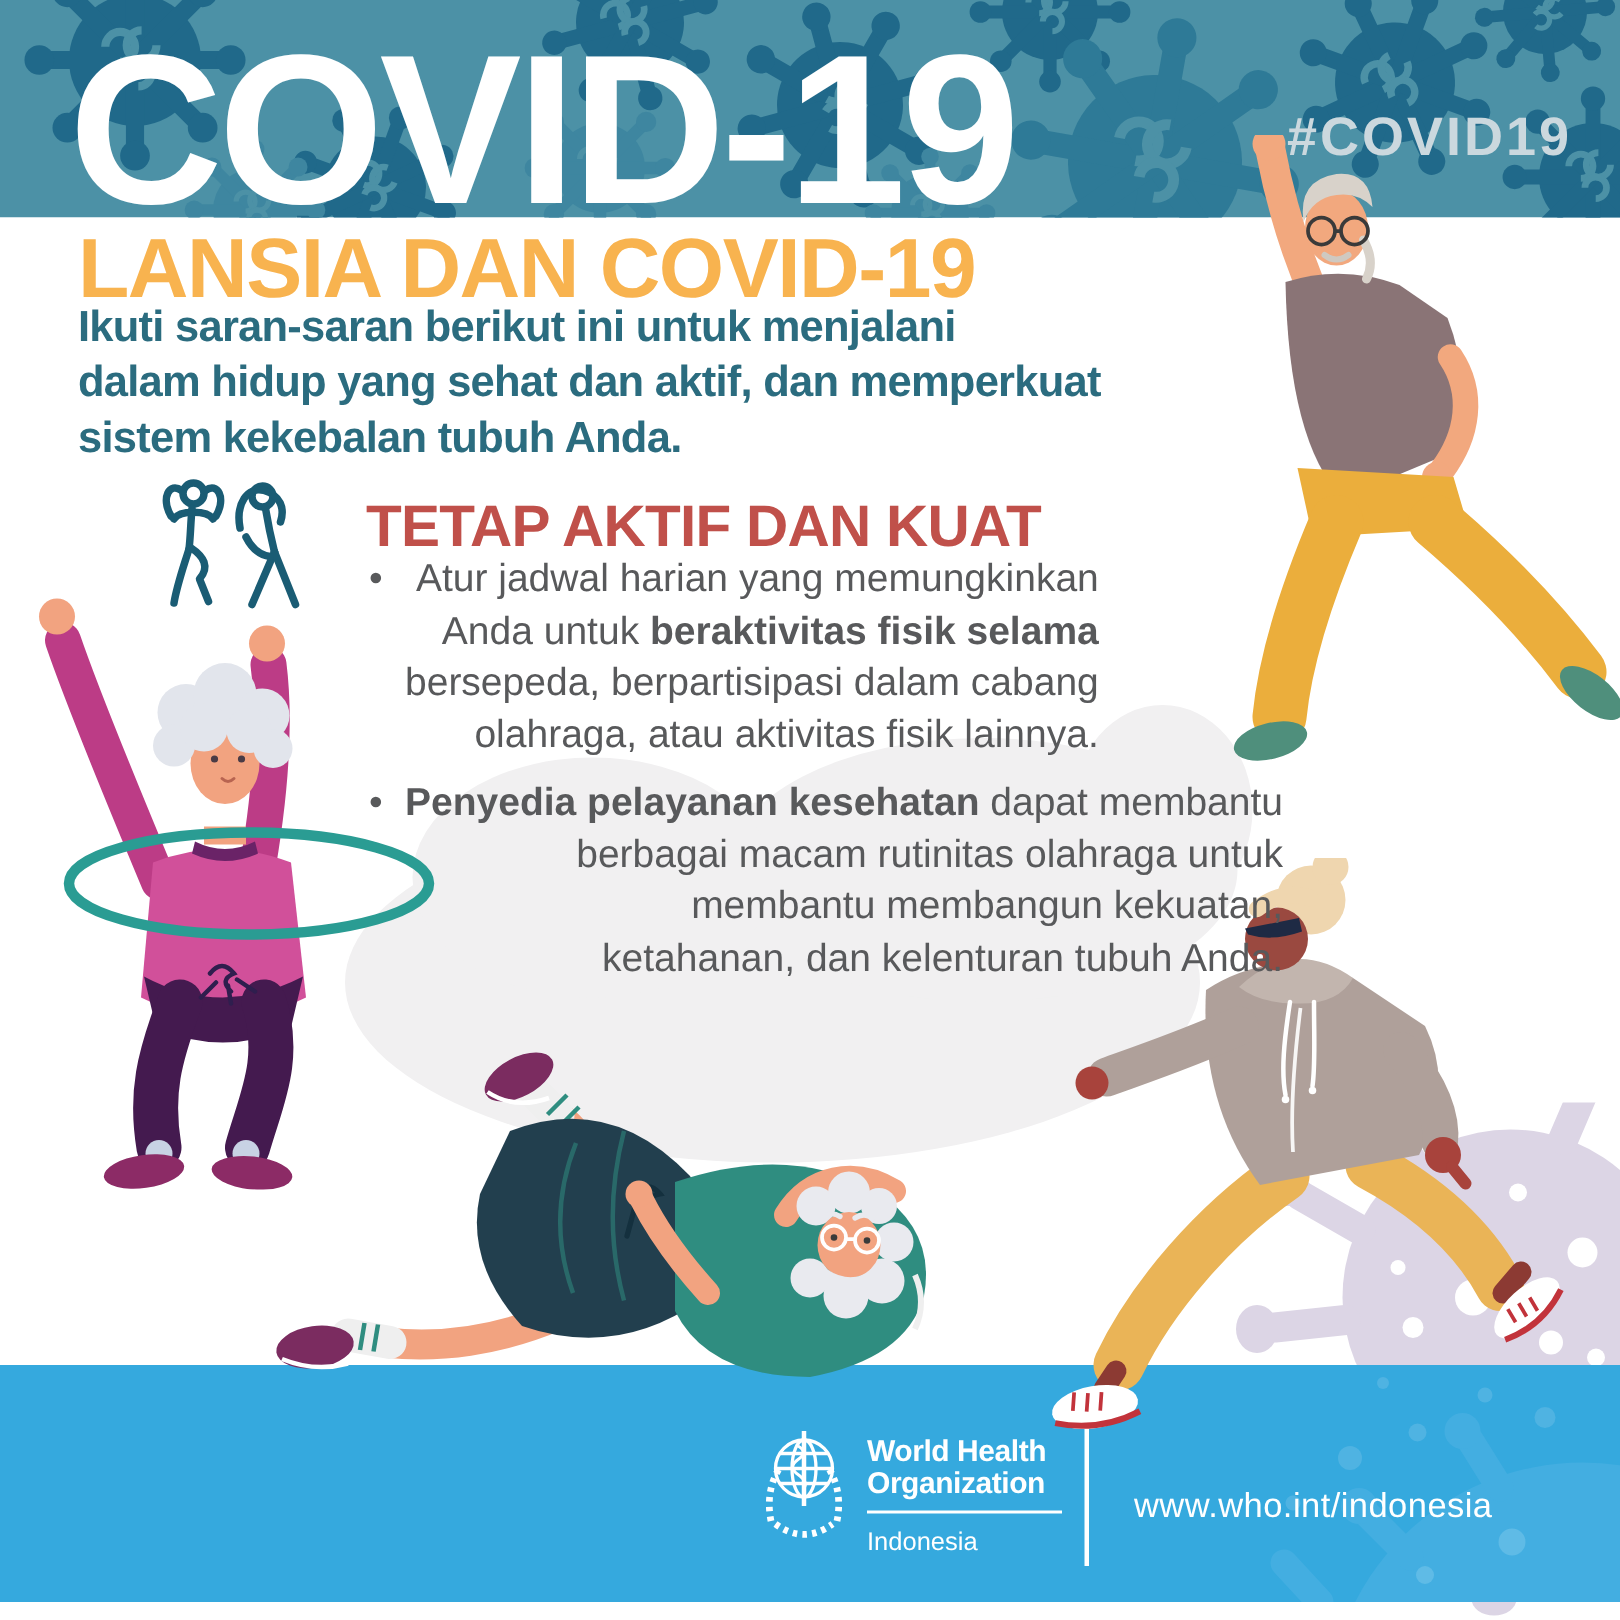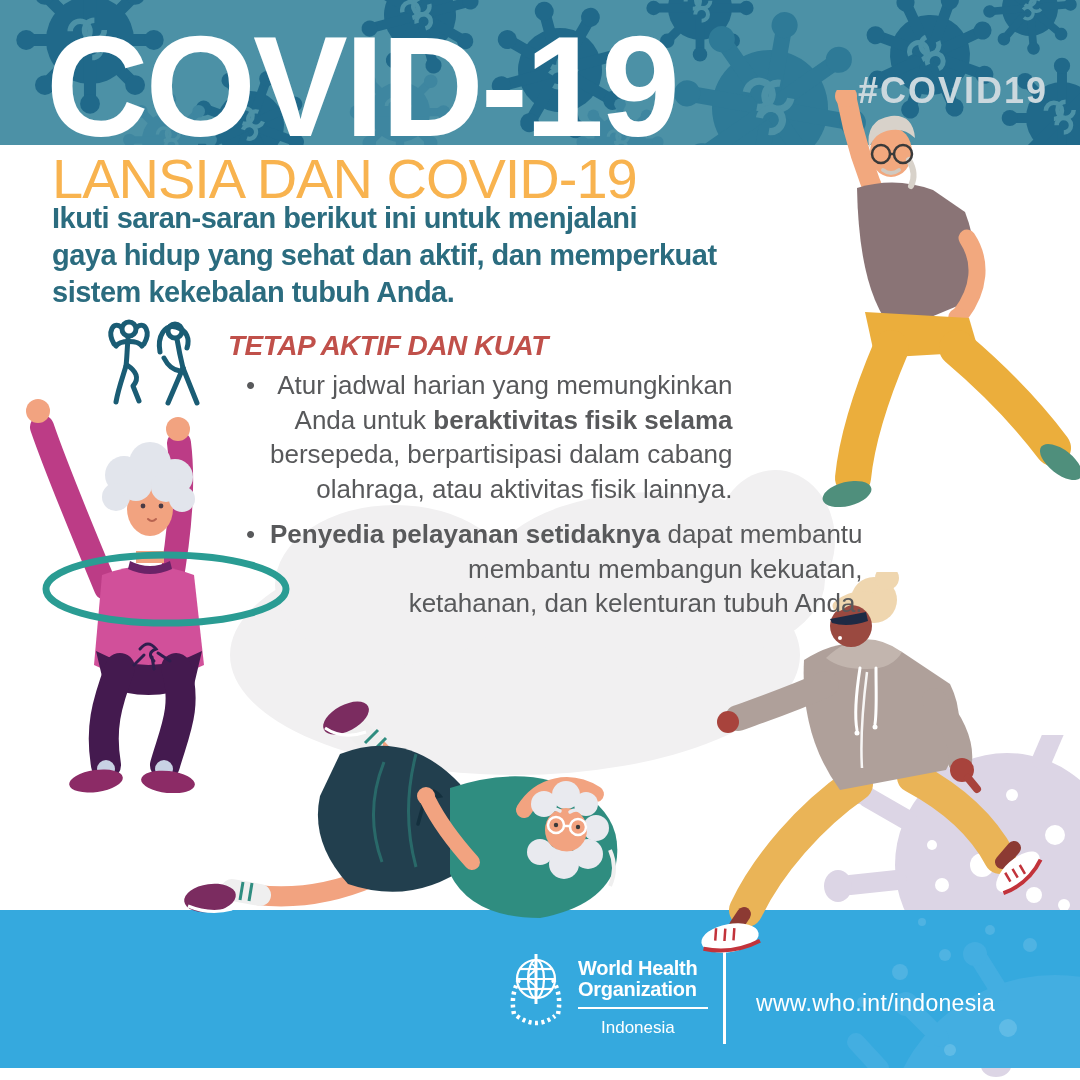--- a/index.html
+++ b/index.html
@@ -14,39 +14,39 @@
     left:46px;top:16px;z-index:4;color:var(--title-color);
     font-size:142px;font-weight:bold;letter-spacing:-3px;line-height:1;white-space:nowrap;text-align:center;
   }
   .hashtag{
     left:858px;top:70px;z-index:4;color:var(--hashtag-color);
     font-size:36px;font-weight:bold;letter-spacing:2px;white-space:nowrap;
   }
   
   .lansia{
     left:52px;top:146px;z-index:4;color:var(--heading-orange);
-    font-size:56px;font-weight:normal;letter-spacing:-1px;white-space:nowrap;
+    font-size:56px;font-weight:bold;letter-spacing:-1px;white-space:nowrap;
   }
   .intro{left:52px;top:200px;z-index:4;color:var(--intro-teal);
     font-size:29px;font-weight:bold;letter-spacing:-0.5px;line-height:37px;}
   .intro div{white-space:nowrap;}
   
-  .sec-heading{left:228px;top:330px;z-index:5;color:var(--section-red);
-    font-size:28px;font-weight:bold;letter-spacing:-0.5px;white-space:nowrap;font-style:italic;}
+  .sec-heading{left:244px;top:330px;z-index:5;color:var(--section-red);
+    font-size:39px;font-weight:bold;letter-spacing:-0.5px;white-space:nowrap;}
   .bullets{left:246px;top:368px;z-index:5;color:var(--body-gray);font-size:26px;line-height:34.5px;}
   .bullet{display:flex;margin-bottom:11px;}
   .bullet .dot{width:24px;flex:0 0 24px;color:var(--body-gray);}
   .bullet .bline{white-space:nowrap;text-align:right;}
   .bullet b{font-weight:bold;}
   
   .footer{left:0;top:910px;width:1062px;height:158px;background:var(--footer-blue);z-index:2;overflow:hidden;padding-left:30px;}
   .footer .org{position:absolute;left:578px;top:48px;color:#fff;}
   .footer .org .l1,.footer .org .l2{font-size:20px;font-weight:bold;line-height:21px;letter-spacing:-0.3px;white-space:nowrap;}
   .footer .org .rule{width:130px;height:2px;background:#fff;margin-top:7px;}
-  .footer .org .region{font-size:17px;margin-top:9px;white-space:nowrap;margin-left:23px;}
+  .footer .org .region{font-size:17px;margin-top:9px;white-space:nowrap;}
   .footer .divider{position:absolute;left:723px;top:38px;width:3px;height:96px;background:#fff;}
   .footer .url{position:absolute;left:756px;top:80px;color:#fff;font-size:23px;font-weight:normal;letter-spacing:0.3px;white-space:nowrap;}
   
   .blob{z-index:1;}
   .lav{z-index:1;}
   .ill{z-index:3;}
   .icon{z-index:5;}
   svg{display:block;}
 </style>
 </head>
@@ -93,21 +93,21 @@
   <use href="#vir" transform="translate(1030,8) scale(0.7) rotate(40)" style="color:#20698A"></use>
   <use href="#vir" transform="translate(620,142) scale(0.65)" style="color:#3E86A0"></use>
 </svg>
 
 <div class="abs banner-title">COVID-19</div>
 <div class="abs hashtag">#COVID19</div>
 
 <div class="abs lansia">LANSIA DAN COVID-19</div>
 <div class="abs intro">
   <div>Ikuti saran-saran berikut ini untuk menjalani</div>
-  <div>gaya hidup yang sehat dan aktif, dan memperkuat</div>
+  <div>dalam hidup yang sehat dan aktif, dan memperkuat</div>
   <div>sistem kekebalan tubuh Anda.</div>
 </div>
 
 <svg class="abs blob" style="left:225px;top:455px" width="612" height="325" viewBox="0 0 612 325">
   <g fill="#F1F0F1">
     <ellipse cx="290" cy="200" rx="285" ry="120"></ellipse>
     <ellipse cx="430" cy="125" rx="170" ry="88"></ellipse>
     <ellipse cx="550" cy="85" rx="60" ry="70"></ellipse>
     <ellipse cx="170" cy="130" rx="120" ry="80"></ellipse>
   </g>
@@ -138,21 +138,22 @@
       <div>
         <div class="bline"><span>Atur jadwal harian yang memungkinkan</span></div>
         <div class="bline"><span>Anda untuk </span><b>beraktivitas fisik selama</b></div>
         <div class="bline"><span>bersepeda, berpartisipasi dalam cabang</span></div>
         <div class="bline"><span>olahraga, atau aktivitas fisik lainnya.</span></div>
       </div>
     </div>
     <div class="bullet">
       <span class="dot">•</span>
       <div>
-        <div class="bline"><b>Penyedia pelayanan setidaknya</b><span> dapat membantu</span></div>
+        <div class="bline"><b>Penyedia pelayanan kesehatan</b><span> dapat membantu</span></div>
+        <div class="bline"><span>berbagai macam rutinitas olahraga untuk</span></div>
         <div class="bline"><span>membantu membangun kekuatan,</span></div>
         <div class="bline"><span>ketahanan, dan kelenturan tubuh Anda.</span></div>
       </div>
     </div>
   </div>
 
 <svg class="abs lav" style="left:812px;top:735px" width="268" height="345" viewBox="0 0 268 345">
   <g fill="#DCD5E5" stroke="#DCD5E5">
     <circle cx="195" cy="130" r="112" stroke="none"></circle>
     <g stroke-width="20" stroke-linecap="round">

